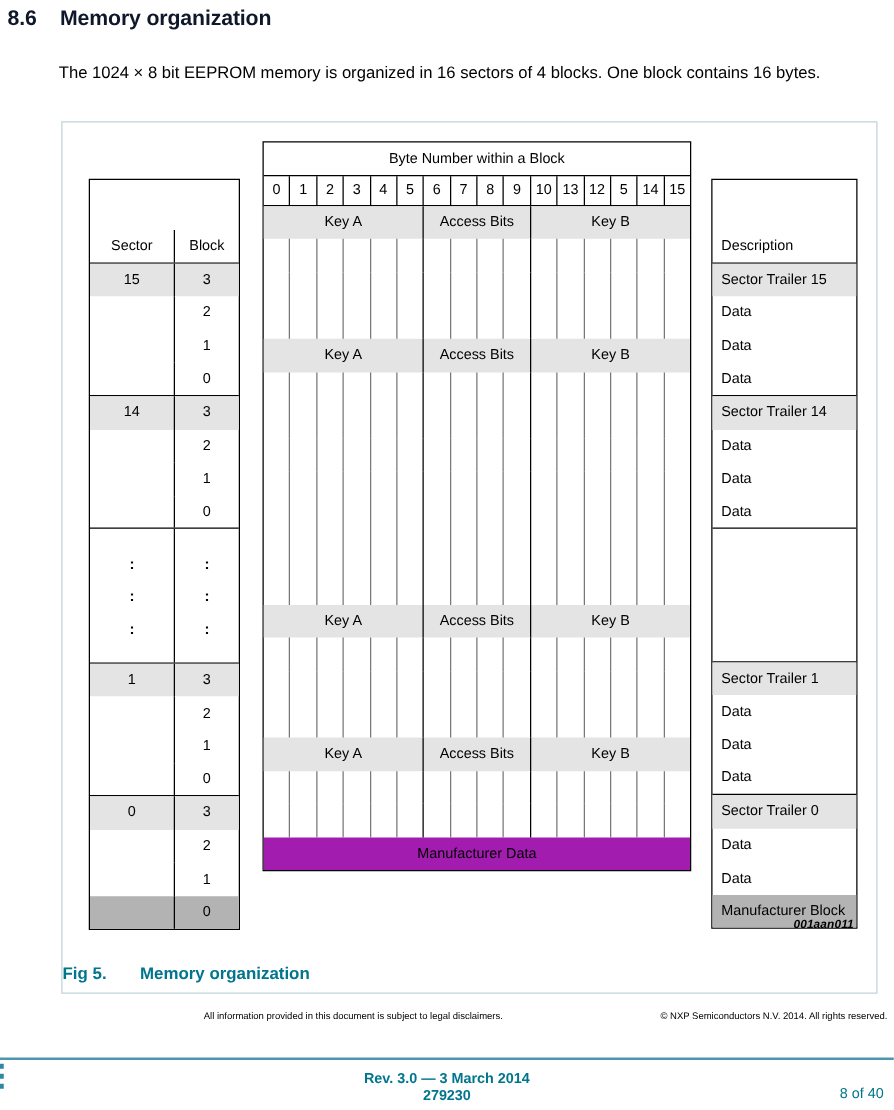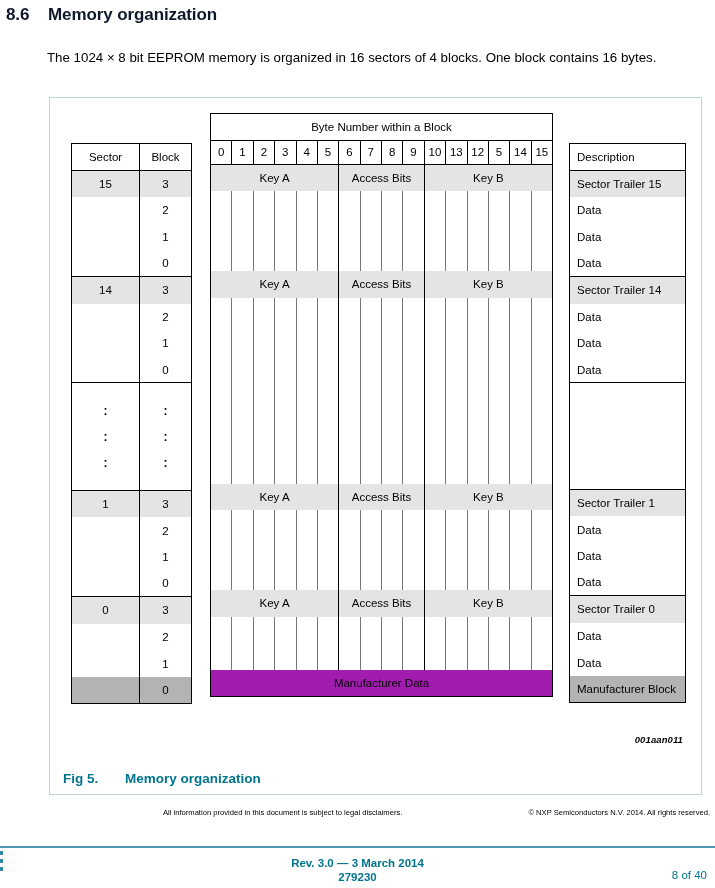--- a/index.html
+++ b/index.html
@@ -51,21 +51,21 @@
     top: 97px;
     width: 653px;
     height: 698px;
     border: 1px solid #bfd4da;
     box-sizing: border-box;
     background: #fff;
   }
 
   .fig-caption {
     position: absolute;
-    left: 13px;
+    left: 0;
     bottom: 8px;
     display: flex;
     color: #00758d;
     font-weight: bold;
     font-size: 13.5px;
   }
   .fig-caption .fig-label { width: 62px; }
 
   .fig-id {
     position: absolute;
@@ -131,20 +131,21 @@
     display: flex;
     align-items: center;
     justify-content: center;
     box-sizing: border-box;
   }
 
   
   .hdr-row {
     height: 26.6px;
     border-bottom: 1.6px solid #000;
+    margin-top: 40px;
   }
 
   
   .shade-trailer .cell-sector,
   .shade-trailer .cell-block { background: #e4e4e4; }
   .shade-mfr .cell-sector,
   .shade-mfr .cell-block { background: #b3b3b3; }
 
   
   .mid-title {

